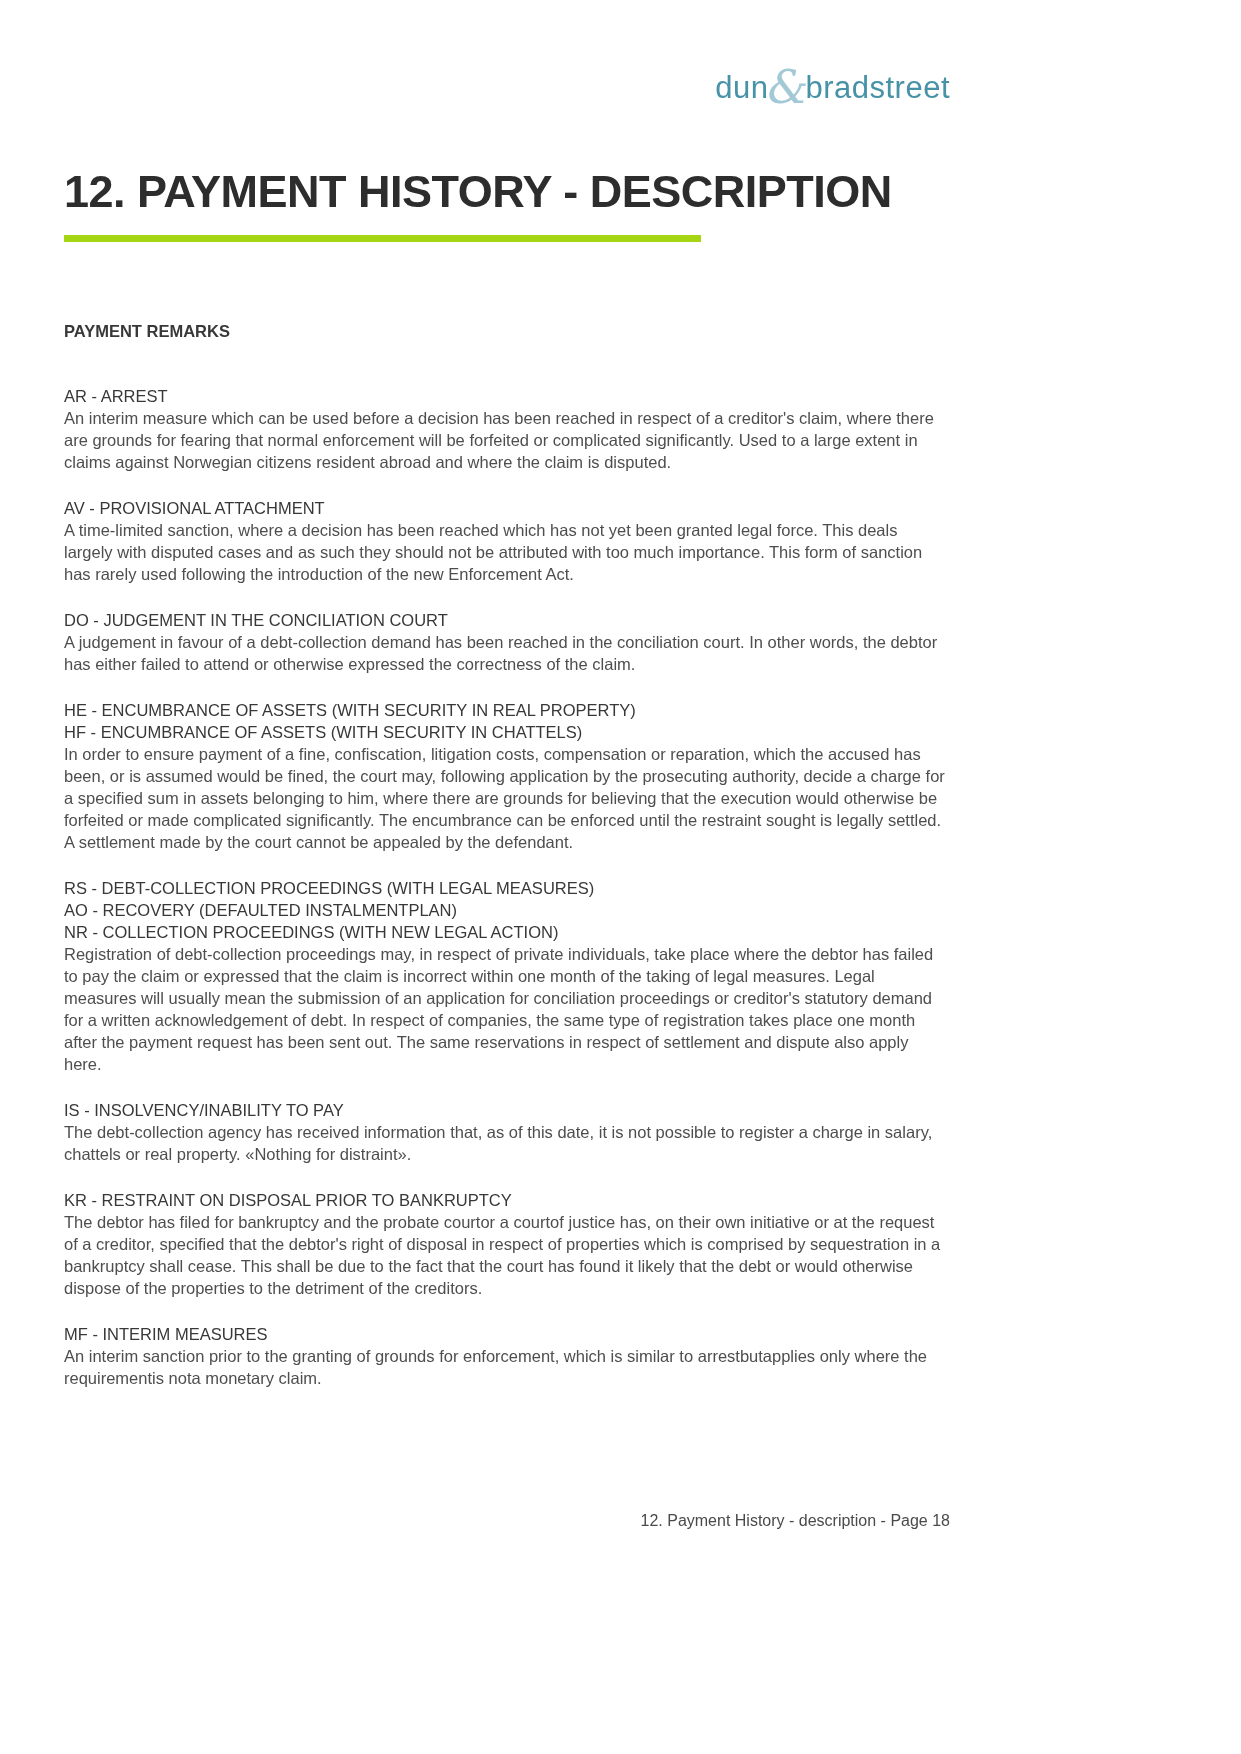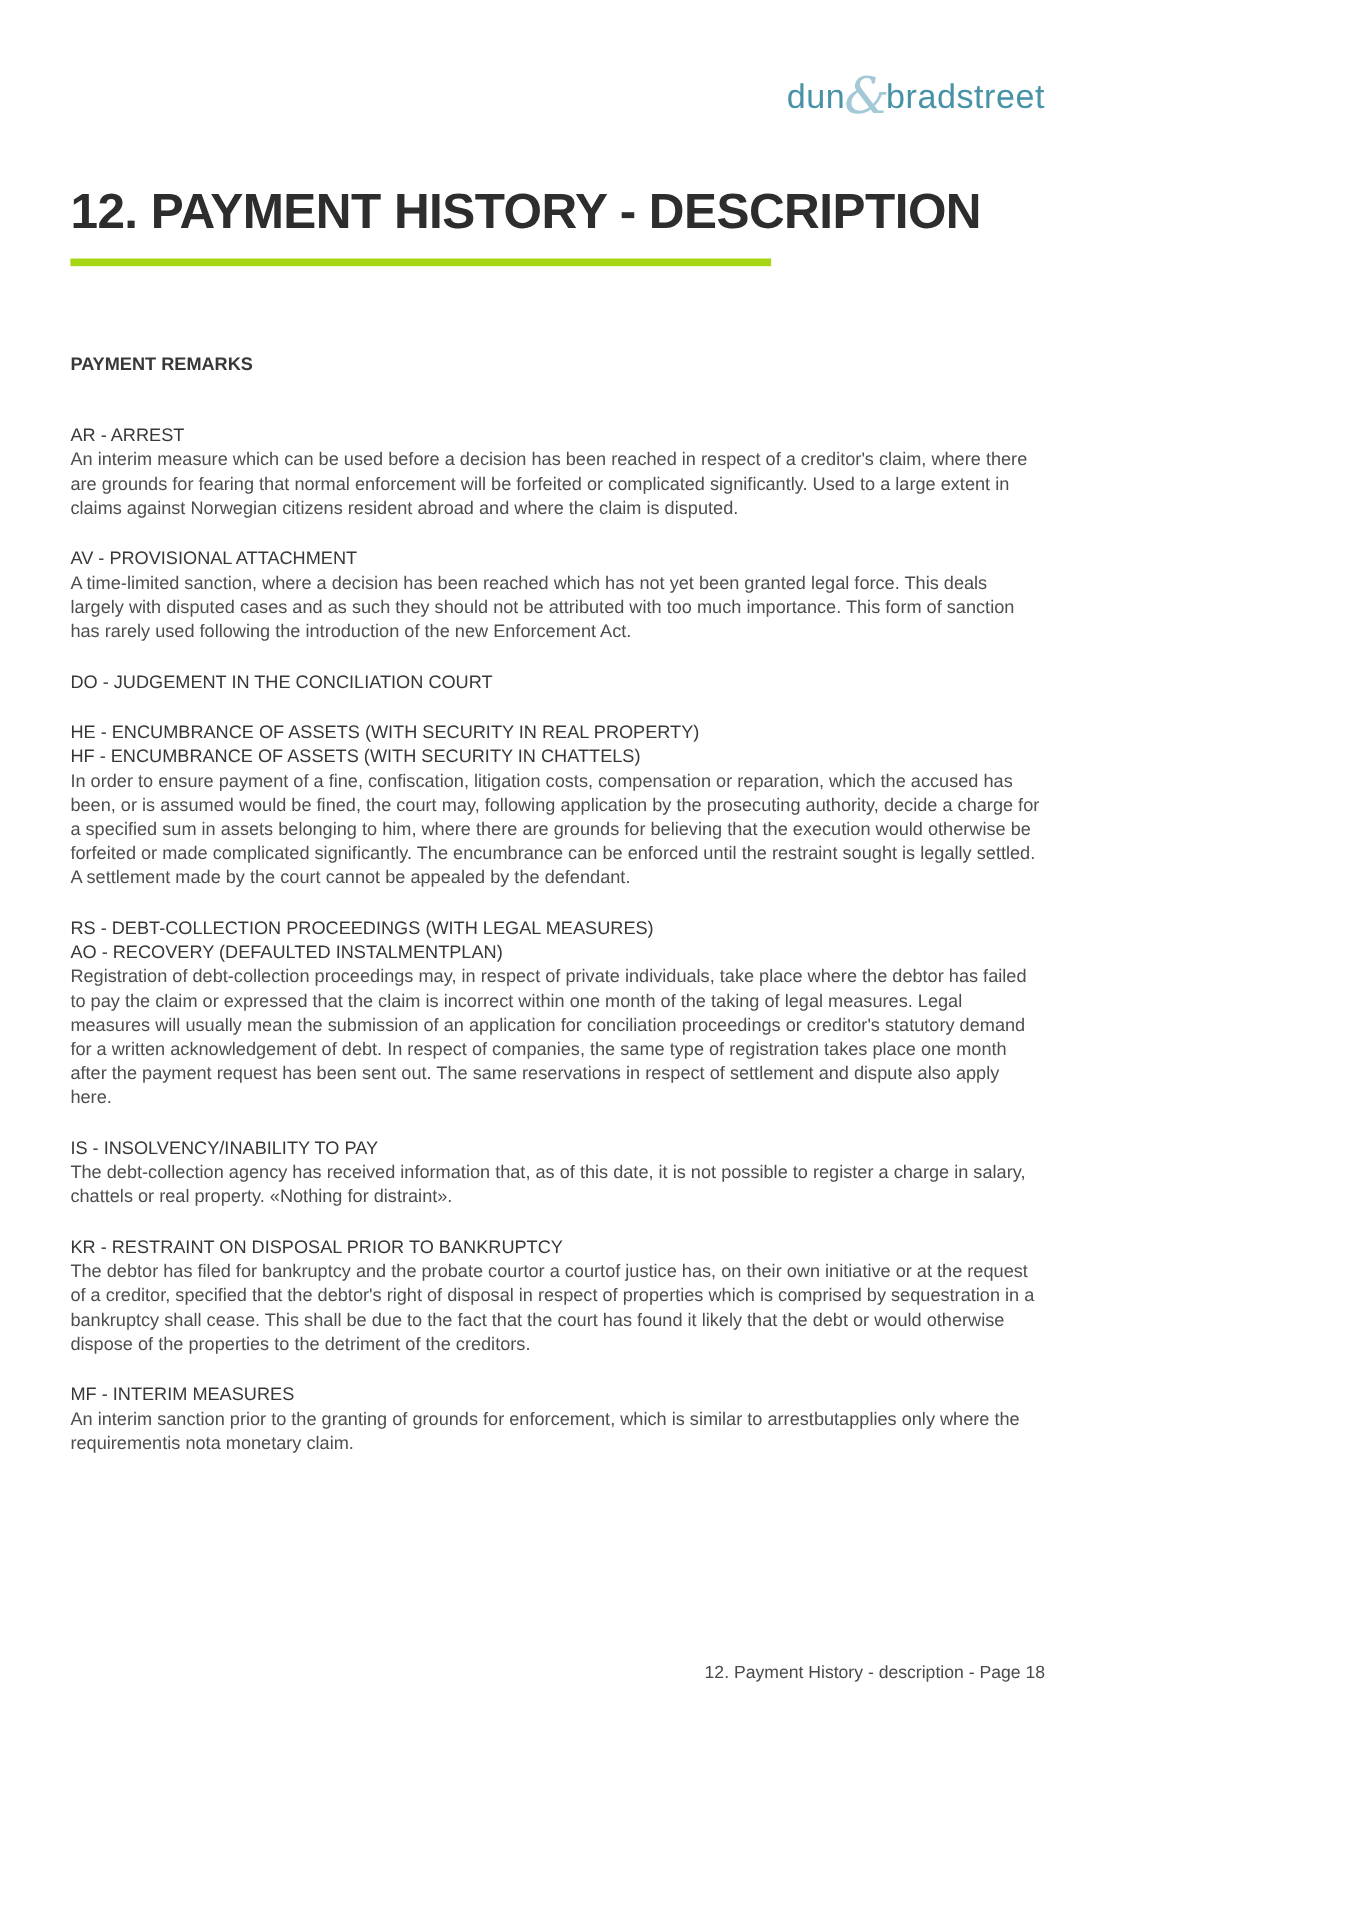--- a/index.html
+++ b/index.html
@@ -121,31 +121,33 @@
       <p>An interim measure which can be used before a decision has been reached in respect of a creditor's claim, where there are grounds for fearing that normal enforcement will be forfeited or complicated significantly. Used to a large extent in claims against Norwegian citizens resident abroad and where the claim is disputed.</p>
     </section>
 
     <section class="remark">
       <h2>AV - PROVISIONAL ATTACHMENT</h2>
       <p>A time-limited sanction, where a decision has been reached which has not yet been granted legal force. This deals largely with disputed cases and as such they should not be attributed with too much importance. This form of sanction has rarely used following the introduction of the new Enforcement Act.</p>
     </section>
 
     <section class="remark">
       <h2>DO - JUDGEMENT IN THE CONCILIATION COURT</h2>
+      <p>A judgement in favour of a debt-collection demand has been reached in the conciliation court. In other words, the debtor has either failed to attend or otherwise expressed the correctness of the claim.</p>
     </section>
 
     <section class="remark">
       <h2>HE - ENCUMBRANCE OF ASSETS (WITH SECURITY IN REAL PROPERTY)</h2>
       <h2>HF - ENCUMBRANCE OF ASSETS (WITH SECURITY IN CHATTELS)</h2>
       <p>In order to ensure payment of a fine, confiscation, litigation costs, compensation or reparation, which the accused has been, or is assumed would be fined, the court may, following application by the prosecuting authority, decide a charge for a specified sum in assets belonging to him, where there are grounds for believing that the execution would otherwise be forfeited or made complicated significantly. The encumbrance can be enforced until the restraint sought is legally settled. A settlement made by the court cannot be appealed by the defendant.</p>
     </section>
 
     <section class="remark">
       <h2>RS - DEBT-COLLECTION PROCEEDINGS (WITH LEGAL MEASURES)</h2>
       <h2>AO - RECOVERY (DEFAULTED INSTALMENTPLAN)</h2>
+      <h2>NR - COLLECTION PROCEEDINGS (WITH NEW LEGAL ACTION)</h2>
       <p>Registration of debt-collection proceedings may, in respect of private individuals, take place where the debtor has failed to pay the claim or expressed that the claim is incorrect within one month of the taking of legal measures. Legal measures will usually mean the submission of an application for conciliation proceedings or creditor's statutory demand for a written acknowledgement of debt. In respect of companies, the same type of registration takes place one month after the payment request has been sent out. The same reservations in respect of settlement and dispute also apply here.</p>
     </section>
 
     <section class="remark">
       <h2>IS - INSOLVENCY/INABILITY TO PAY</h2>
       <p>The debt-collection agency has received information that, as of this date, it is not possible to register a charge in salary, chattels or real property. «Nothing for distraint».</p>
     </section>
 
     <section class="remark">
       <h2>KR - RESTRAINT ON DISPOSAL PRIOR TO BANKRUPTCY</h2>

